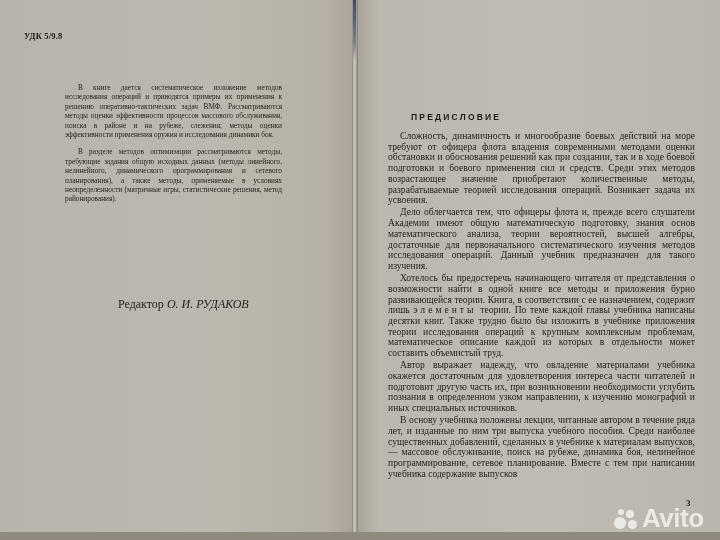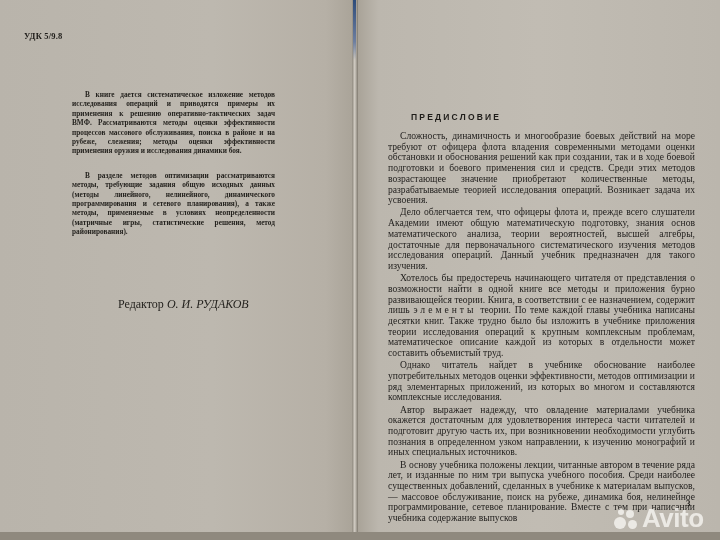--- a/index.html
+++ b/index.html
@@ -8,21 +8,21 @@
   .page-left{position:absolute;left:0;top:0;width:354px;height:540px;
     background:linear-gradient(90deg,#b9b4ab 0%,#bdb8af 60%,#b6b0a6 92%,#a9a398 100%);}
   .page-right{position:absolute;left:357px;top:0;width:363px;height:540px;
     background:linear-gradient(90deg,#a8a297 0%,#bcb7ae 6%,#c1bcb3 50%,#bbb6ad 100%);}
   .spine{position:absolute;left:352px;top:0;width:6px;height:540px;
     background:linear-gradient(90deg,#8d877c,#d2cdc4 45%,#7e786d);}
   .spine-blue{position:absolute;left:353px;top:0;width:3px;height:60px;background:linear-gradient(180deg,#2e4c7a,#6e7fa0 70%,transparent);}
   .bottom-edge{position:absolute;left:0;top:532px;width:720px;height:8px;background:#8f897e;}
   .udk{position:absolute;left:24px;top:31px;font-size:8.5px;font-weight:bold;color:#1e1c19;letter-spacing:0.2px;}
   .abstract{position:absolute;left:57px;top:75px;width:233px;font-size:7.3px;line-height:9.4px;color:#25231f;text-align:justify;}
-  .abstract p{margin:15px;text-indent:13px;font-weight:bold;}
+  .abstract p{margin:8px;text-indent:13px;}
   .editor{position:absolute;left:118px;top:297px;font-size:12px;color:#25231f;}
   .editor .name{font-style:italic;}
   .heading{position:absolute;left:411px;top:112px;font-size:8.5px;font-weight:bold;letter-spacing:2.2px;color:#1f1d1a;font-family:"Liberation Sans","DejaVu Sans",sans-serif;}
   .body-text{position:absolute;left:388px;top:131px;width:307px;font-size:9.6px;line-height:10.7px;color:#242220;text-align:justify;}
   .body-text p{margin:0 0 1.5px 0;text-indent:12px;}
   .spaced{letter-spacing:3px;}
   .page-num{position:absolute;left:686px;top:498px;font-size:9px;font-weight:bold;color:#1f1d1a;}
   .watermark{position:absolute;left:614px;top:503px;display:flex;align-items:center;gap:4px;opacity:0.85;}
   .wm-dots{position:relative;width:24px;height:22px;}
   .wm-dots span{position:absolute;border-radius:50%;background:#f4f2ee;}
@@ -49,21 +49,20 @@
     <span>Редактор</span>
     <span class="name">О. И. РУДАКОВ</span>
   </div>
 
   <div class="heading">ПРЕДИСЛОВИЕ</div>
 
   <div class="body-text">
     <p>Сложность, динамичность и многообразие боевых действий на море требуют от офицера флота владения современными методами оценки обстановки и обоснования решений как при создании, так и в ходе боевой подготовки и боевого применения сил и средств. Среди этих методов возрастающее значение приобретают количественные методы, разрабатываемые теорией исследования операций. Возникает задача их усвоения.</p>
     <p>Дело облегчается тем, что офицеры флота и, прежде всего слушатели Академии имеют общую математическую подготовку, знания основ математического анализа, теории вероятностей, высшей алгебры, достаточные для первоначального систематического изучения методов исследования операций. Данный учебник предназначен для такого изучения.</p>
     <p><span>Хотелось бы предостеречь начинающего читателя от представления о возможности найти в одной книге все методы и приложения бурно развивающейся теории. Книга, в соответствии с ее назначением, содержит лишь </span><span class="spaced">элементы</span><span> теории. По теме каждой главы учебника написаны десятки книг. Также трудно было бы изложить в учебнике приложения теории исследования операций к крупным комплексным проблемам, математическое описание каждой из которых в отдельности может составить объемистый труд.</span></p>
-    <p>Однако читатель найдет в учебнике обоснование наиболее употребительных методов оценки эффективности, методов оптимизации и ряд элементарных приложений, из которых во многом и составляются комплексные исследования.</p>
     <p>Автор выражает надежду, что овладение материалами учебника окажется достаточным для удовлетворения интереса части читателей и подготовит другую часть их, при возникновении необходимости углубить познания в определенном узком направлении, к изучению монографий и иных специальных источников.</p>
     <p>В основу учебника положены лекции, читанные автором в течение ряда лет, и изданные по ним три выпуска учебного пособия. Среди наиболее существенных добавлений, сделанных в учебнике к материалам выпусков, — массовое обслуживание, поиск на рубеже, динамика боя, нелинейное программирование, сетевое планирование. Вместе с тем при написании учебника содержание выпусков</p>
   </div>
 
   <div class="page-num">3</div>
 
   <div class="watermark">
     <div class="wm-dots">
       <span style="left:0;top:9px;width:12px;height:12px;"></span>
       <span style="left:12px;top:2px;width:8px;height:8px;"></span>

